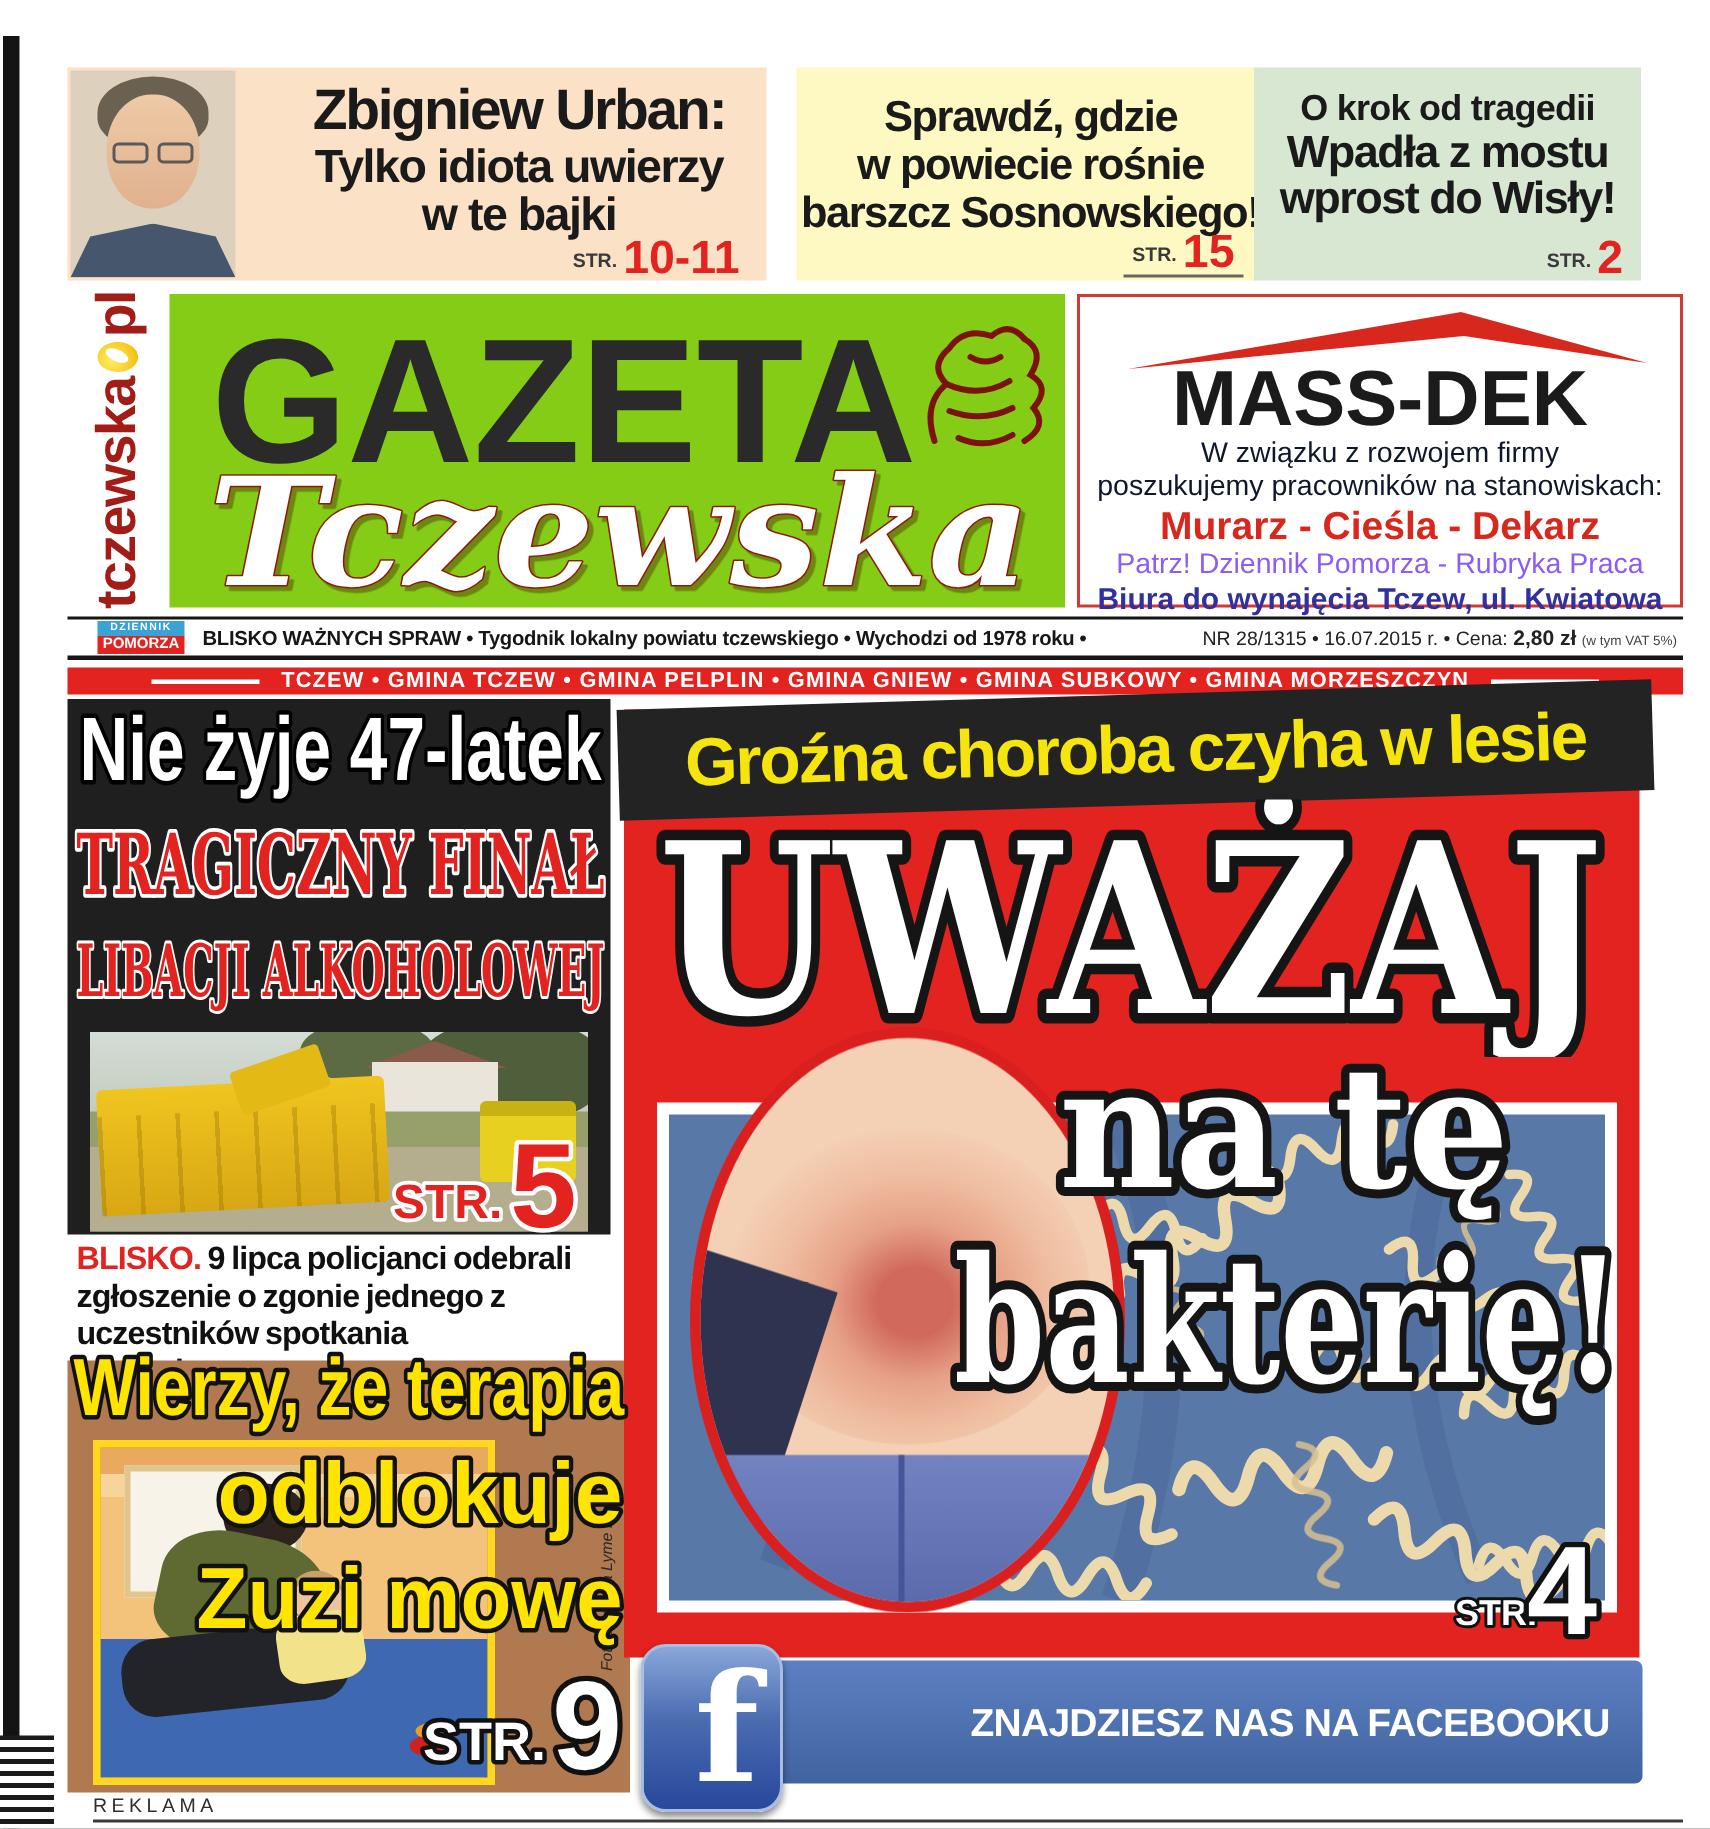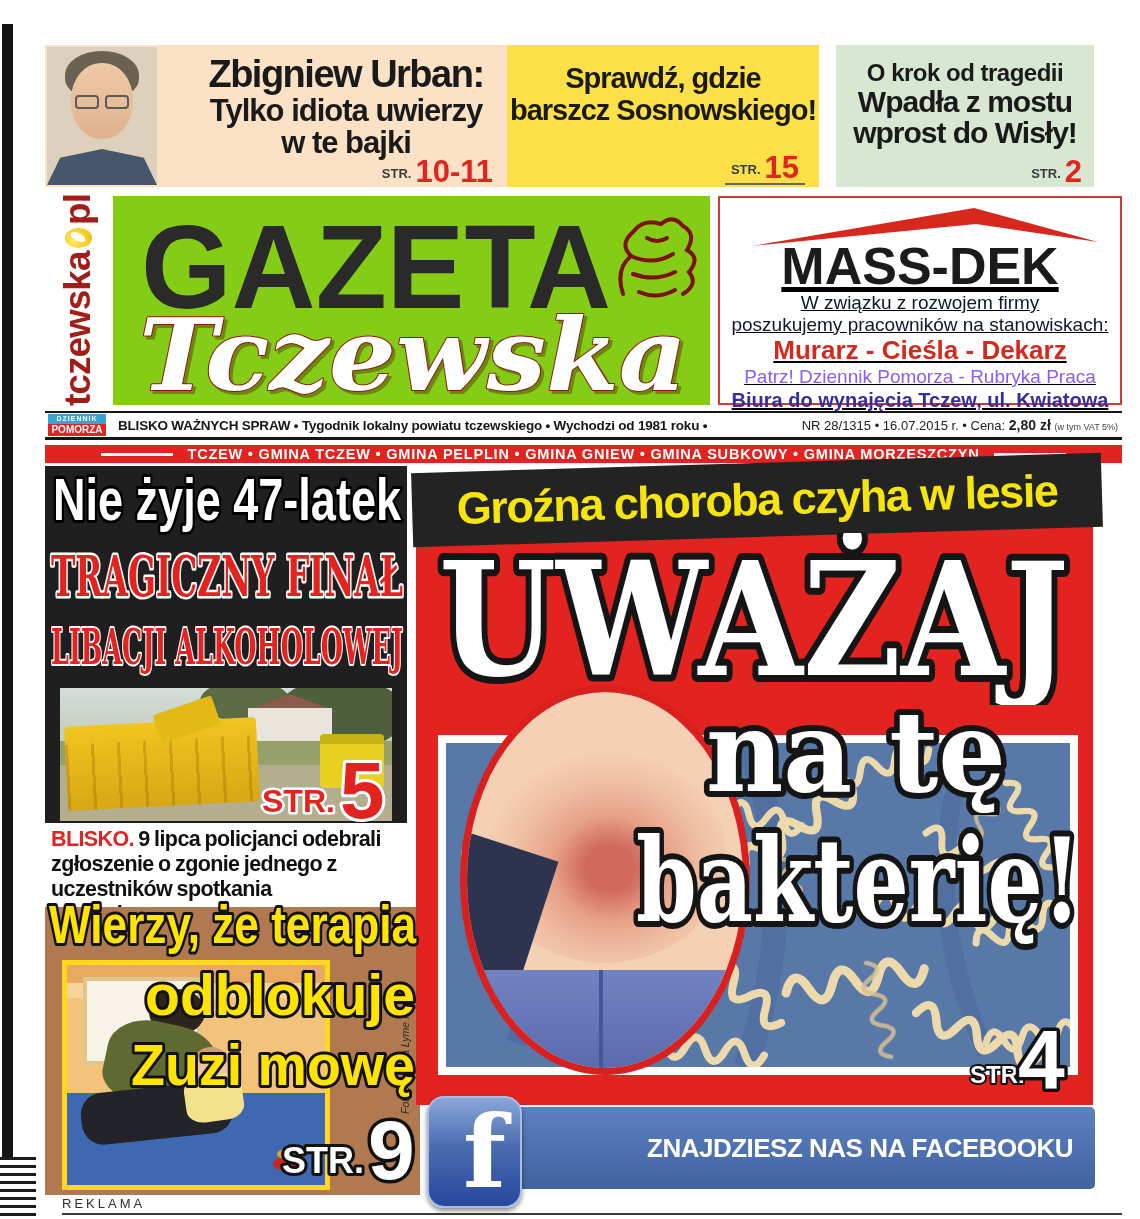--- a/index.html
+++ b/index.html
@@ -10,21 +10,21 @@
   svg text { paint-order:stroke; stroke-linejoin:round; }
 
   
   .left-edge { left:2px; top:24px; width:11px; height:1195px; background:#141414; }
   .barcode { left:0; top:1157px; width:36px; height:62px;
              background:repeating-linear-gradient(180deg,#1a1a1a 0 3px,#fff 3px 8px); }
 
   
   .teaser { top:45px; height:142px; color:#1a1a1a; }
   .teaser1 { left:45px; width:466px; background:#fbe2c6; }
-  .teaser2 { left:507px; width:312px; background:#fde047; }
+  .teaser2 { left:531px; width:312px; background:#fef9c3; }
   .teaser3 { left:836px; width:258px; background:#d7e7d2; }
   .t1-text { left:112px; right:4px; top:10px; text-align:center;margin-left:28px; }
   .t1-title { font-size:38px; font-weight:bold; letter-spacing:-1.5px; line-height:1.05; }
   .t1-line { font-size:31px; font-weight:bold; letter-spacing:-1px; line-height:1.02; }
   .t2-text { left:0; right:0; top:18px; text-align:center; font-size:29px; font-weight:bold; letter-spacing:-1px; line-height:1.1; }
   .t3-kicker { font-size:24px; font-weight:bold; letter-spacing:-0.5px; }
   .t3-line { font-size:30px; font-weight:bold; letter-spacing:-1px; line-height:1.03; }
   .t3-text { left:0; right:0; top:14px; text-align:center; }
   .strrow { position:absolute; display:flex; align-items:flex-end; gap:4px; }
   .str-small { font-size:13px; font-weight:bold; color:#3a3a3a; padding-bottom:4px; }
@@ -39,32 +39,32 @@
            color:#a21d17; font-weight:bold; font-size:37px; letter-spacing:-1px; }
   .vsite .dot { width:27px; height:27px; border-radius:50%;
                 background:radial-gradient(circle at 40% 35%, #ffec6a, #f6c71c 70%, #e8a90e); position:relative; }
   .vsite .dot i { position:absolute; left:7px; top:5px; width:8px; height:16px; background:#fff;
                   border-radius:60% 40% 60% 40%; transform:rotate(18deg); display:block; }
 
   
   .logo-box { left:113px; top:196px; width:597px; height:209px; background:#84cc16; }
 
   
-  .ad { left:718px; top:196px; width:404px; height:209px; background:#fff; border:2px solid #cf3a33; text-align:center;text-decoration:underline; }
+  .ad { left:718px; top:196px; width:404px; height:209px; background:#fff; border:2px solid #cf3a33; text-align:center; }
   .ad-brand { margin-top:42px; font-size:52px; font-weight:bold; letter-spacing:0px; color:#1b1b1b; line-height:1; }
   .ad-gray { font-size:19px; color:#0f172a; line-height:1.15; }
   .ad-jobs { font-size:26px; font-weight:bold; color:#d8281e; line-height:1.15; }
   .ad-note { font-size:19px; color:#8b5cf6; line-height:1.2; }
   .ad-blue { font-size:20px; font-weight:bold; color:#332f9e; line-height:1.2; }
 
   
   .infobar { left:45px; top:411px; width:1077px; height:29px; background:#fff;
              border-top:2px solid #161616; border-bottom:3px solid #161616;
              display:flex; align-items:center; }
-  .minilogo { width:58px; height:22px; margin-left:3px; flex:none; }
+  .minilogo { width:58px; height:22px; margin-left:20px; flex:none; }
   .minilogo .top { height:10px; background:#39a3d6; color:#fff; font-size:7px; font-weight:bold; text-align:center; line-height:10px; letter-spacing:1px; }
   .minilogo .bot { height:12px; background:#e2231f; color:#fff; font-size:10px; font-weight:bold; text-align:center; line-height:12px; }
   .motto { margin-left:12px; font-weight:bold; font-size:13.5px; color:#161616; letter-spacing:-0.2px; }
   .issue { margin-left:auto; margin-right:4px; font-size:13px; color:#222; white-space:nowrap; }
   .issue b { font-size:14px; }
   .issue .vat { font-size:9px; color:#444; }
 
   
   .gminabar { left:45px; top:445px; width:1077px; height:18px; background:#e2231f;
               display:flex; align-items:center; justify-content:center; }
@@ -142,20 +142,21 @@
     </div>
     <div class="strrow" style="right:18px;bottom:2px;">
       <span class="str-small">STR.</span>
       <span class="str-num">10-11</span>
     </div>
   </div>
 
   <div class="abs teaser teaser2">
     <div class="abs t2-text">
       <div>Sprawdź, gdzie</div>
+      <div>w powiecie rośnie</div>
       <div>barszcz Sosnowskiego!</div>
     </div>
     <div class="strrow" style="right:14px;bottom:2px;border-bottom:2px solid #666;padding:0 6px 2px 6px;">
       <span class="str-small">STR.</span>
       <span class="str-num">15</span>
     </div>
   </div>
 
   <div class="abs teaser teaser3">
     <div class="abs t3-text">
@@ -200,21 +201,21 @@
     <div class="ad-jobs">Murarz - Cieśla - Dekarz</div>
     <div class="ad-note">Patrz! Dziennik Pomorza - Rubryka Praca</div>
     <div class="ad-blue">Biura do wynajęcia Tczew, ul. Kwiatowa 21</div>
   </div>
 
   <div class="abs infobar">
     <div class="minilogo">
       <div class="top">DZIENNIK</div>
       <div class="bot">POMORZA</div>
     </div>
-    <div class="motto">BLISKO WAŻNYCH SPRAW • Tygodnik lokalny powiatu tczewskiego • Wychodzi od 1981 roku •</div>
+    <div class="motto">BLISKO WAŻNYCH SPRAW • Tygodnik lokalny powiatu tczewskiego • Wychodzi od 1978 roku •</div>
     <div class="issue">
       <span>NR 28/1315 • 16.07.2015 r. • Cena:</span>
       <b>2,80 zł</b>
       <span class="vat">(w tym VAT 5%)</span>
     </div>
   </div>
 
   <div class="abs gminabar">
     <div class="dash"></div>
     <div class="txt">TCZEW • GMINA TCZEW • GMINA PELPLIN • GMINA GNIEW • GMINA SUBKOWY • GMINA MORZESZCZYN</div>

